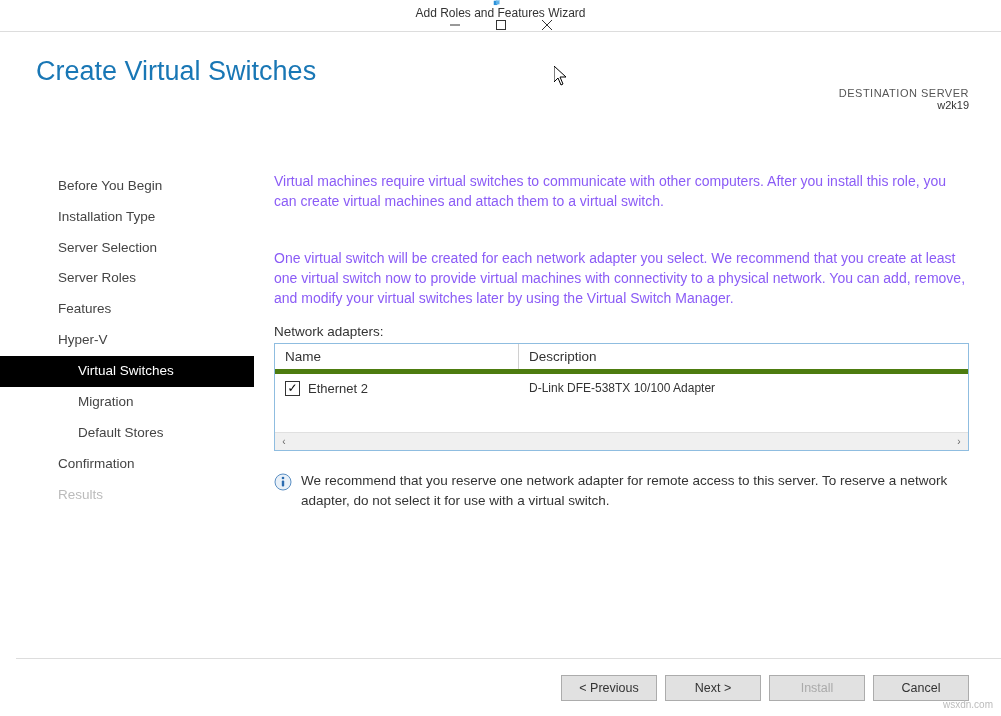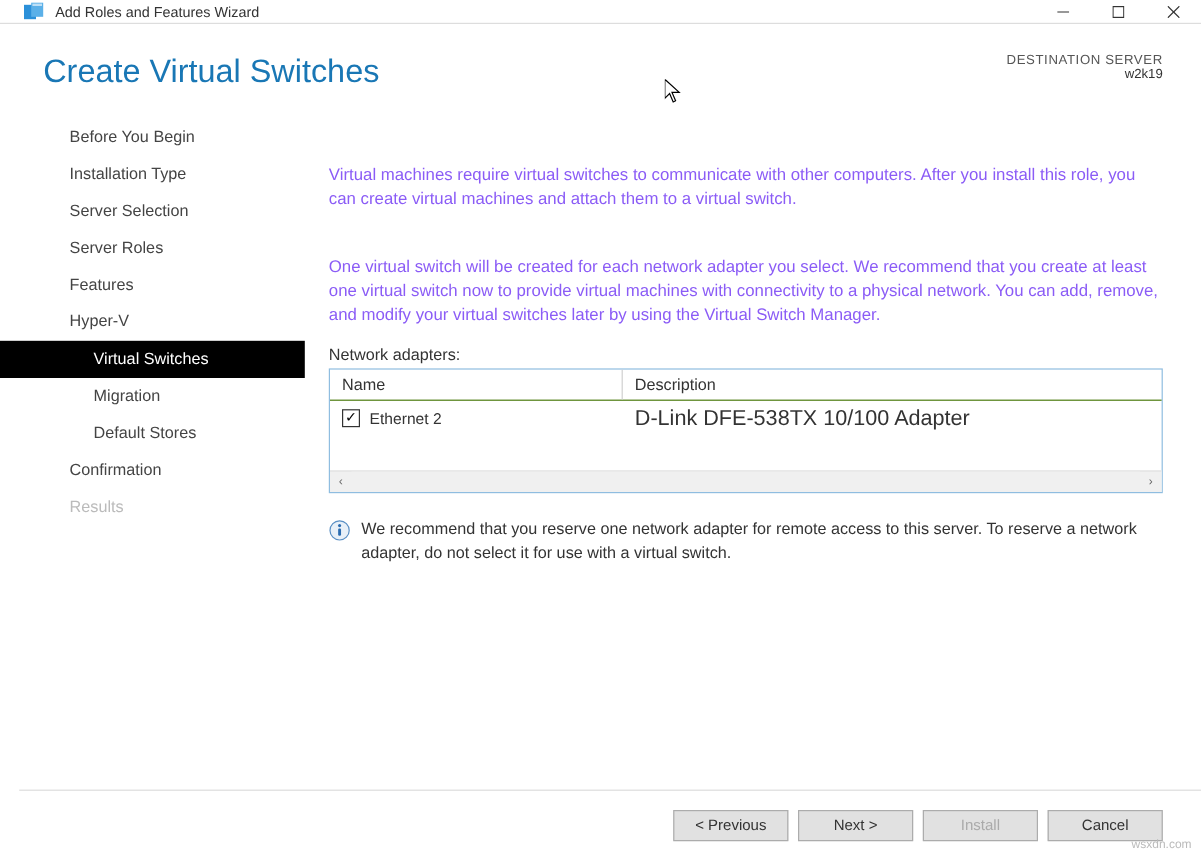--- a/index.html
+++ b/index.html
@@ -1,49 +1,49 @@
 <!DOCTYPE html>
 <html><head>
   <meta charset="utf-8">
   <style>
     * { box-sizing: border-box; margin: 0; padding: 0; }
     body { font-family: "Segoe UI", Tahoma, sans-serif; font-size: 13px; color: #333; background: #fff; width: 1001px; height: 716px; overflow: hidden; position: relative; }
     
-    .titlebar { height: 20px; display: flex; align-items: center; border-bottom: 1px solid #ddd; padding-left: 20px; }
+    .titlebar { height: 32px; display: flex; align-items: center; border-bottom: 1px solid #ddd; padding-left: 0; flex-direction: column; }
     .titlebar-icon { width: 18px; height: 16px; margin-right: 8px; }
     .titlebar-text { flex: 1; font-size: 12px; color: #333; }
     .window-controls { display: flex; height: 100%; }
     .win-btn { width: 46px; height: 100%; display: flex; align-items: center; justify-content: center; cursor: pointer; }
     
-    .header-area { display: flex; justify-content: space-between; padding: 24px 32px 16px 36px; }
+    .header-area { display: flex; padding: 24px 32px 16px 36px; flex-direction: column; }
     .page-heading { font-size: 27px; font-weight: 300; color: #1977b5; }
     .dest-block { text-align: right; font-size: 11px; color: #555; }
     .dest-label { letter-spacing: 0.5px; }
     .dest-name { color: #333; }
     
-    .content-row { display: flex; padding: 0 0 0 0; }
+    .content-row { display: flex; padding: 0 0 0 0; align-items: flex-end; }
     
     .sidebar { width: 254px; padding: 8px 0 0 0; }
     .nav-item { padding: 6px 0 6px 58px; font-size: 13.5px; color: #444; cursor: pointer; line-height: 1.4; }
     .nav-item.sub { padding-left: 78px; }
     .nav-item.active { background: #000000; color: #fff; }
     .nav-item.disabled { color: #bbb; cursor: default; }
     
     .main { flex: 1; padding: 8px 32px 0 20px; }
     .desc-p { font-size: 14px; color: #8b5cf6; line-height: 1.45; margin-bottom: 16px; margin-top: 36px; }
     .section-label { font-size: 13.5px; color: #333; margin-bottom: 4px; }
     
     .adapter-box { border: 1px solid #8fbde0; background: #fff; }
-    .adapter-head { display: flex; border-bottom: 1px solid #4d7c0f; }
+    .adapter-head { display: flex; border-bottom: 5px solid #4d7c0f; }
     .adapter-head div { padding: 5px 10px; font-size: 13.5px; color: #333; }
     .col-name { width: 244px; border-right: 1px solid #d0d0d0; }
     .col-desc { flex: 1; }
     .adapter-row { display: flex; align-items: center; height: 28px; }
     .adapter-row .cell-name { width: 244px; padding-left: 10px; display: flex; align-items: center; gap: 8px; }
-    .adapter-row .cell-desc { flex: 1; padding-left: 10px; font-size: 18px; }
+    .adapter-row .cell-desc { flex: 1; padding-left: 10px; font-size: 12px; }
     .checkbox { width: 15px; height: 15px; border: 1px solid #333; display: flex; align-items: center; justify-content: center; background: #fff; cursor: pointer;}
     .checkmark { font-size: 12px; line-height: 1; color: #000; }
     .adapter-body { height: 58px; }
     .hscroll { display: flex; align-items: center; height: 18px; background: #f0f0f0; border-top: 1px solid #e0e0e0;}
     .hscroll-arrow { width: 18px; text-align: center; color: #666; font-size: 10px; cursor: pointer;}
     .hscroll-track { flex: 1; background: #f0f0f0; height: 100%; }
     
     .info-row { display: flex; gap: 9px; margin-top: 20px; align-items: flex-start; }
     .info-icon { width: 18px; height: 18px; flex-shrink: 0; margin-top: 2px;}
     .info-text { font-size: 13.5px; line-height: 1.45; color: #333; }

